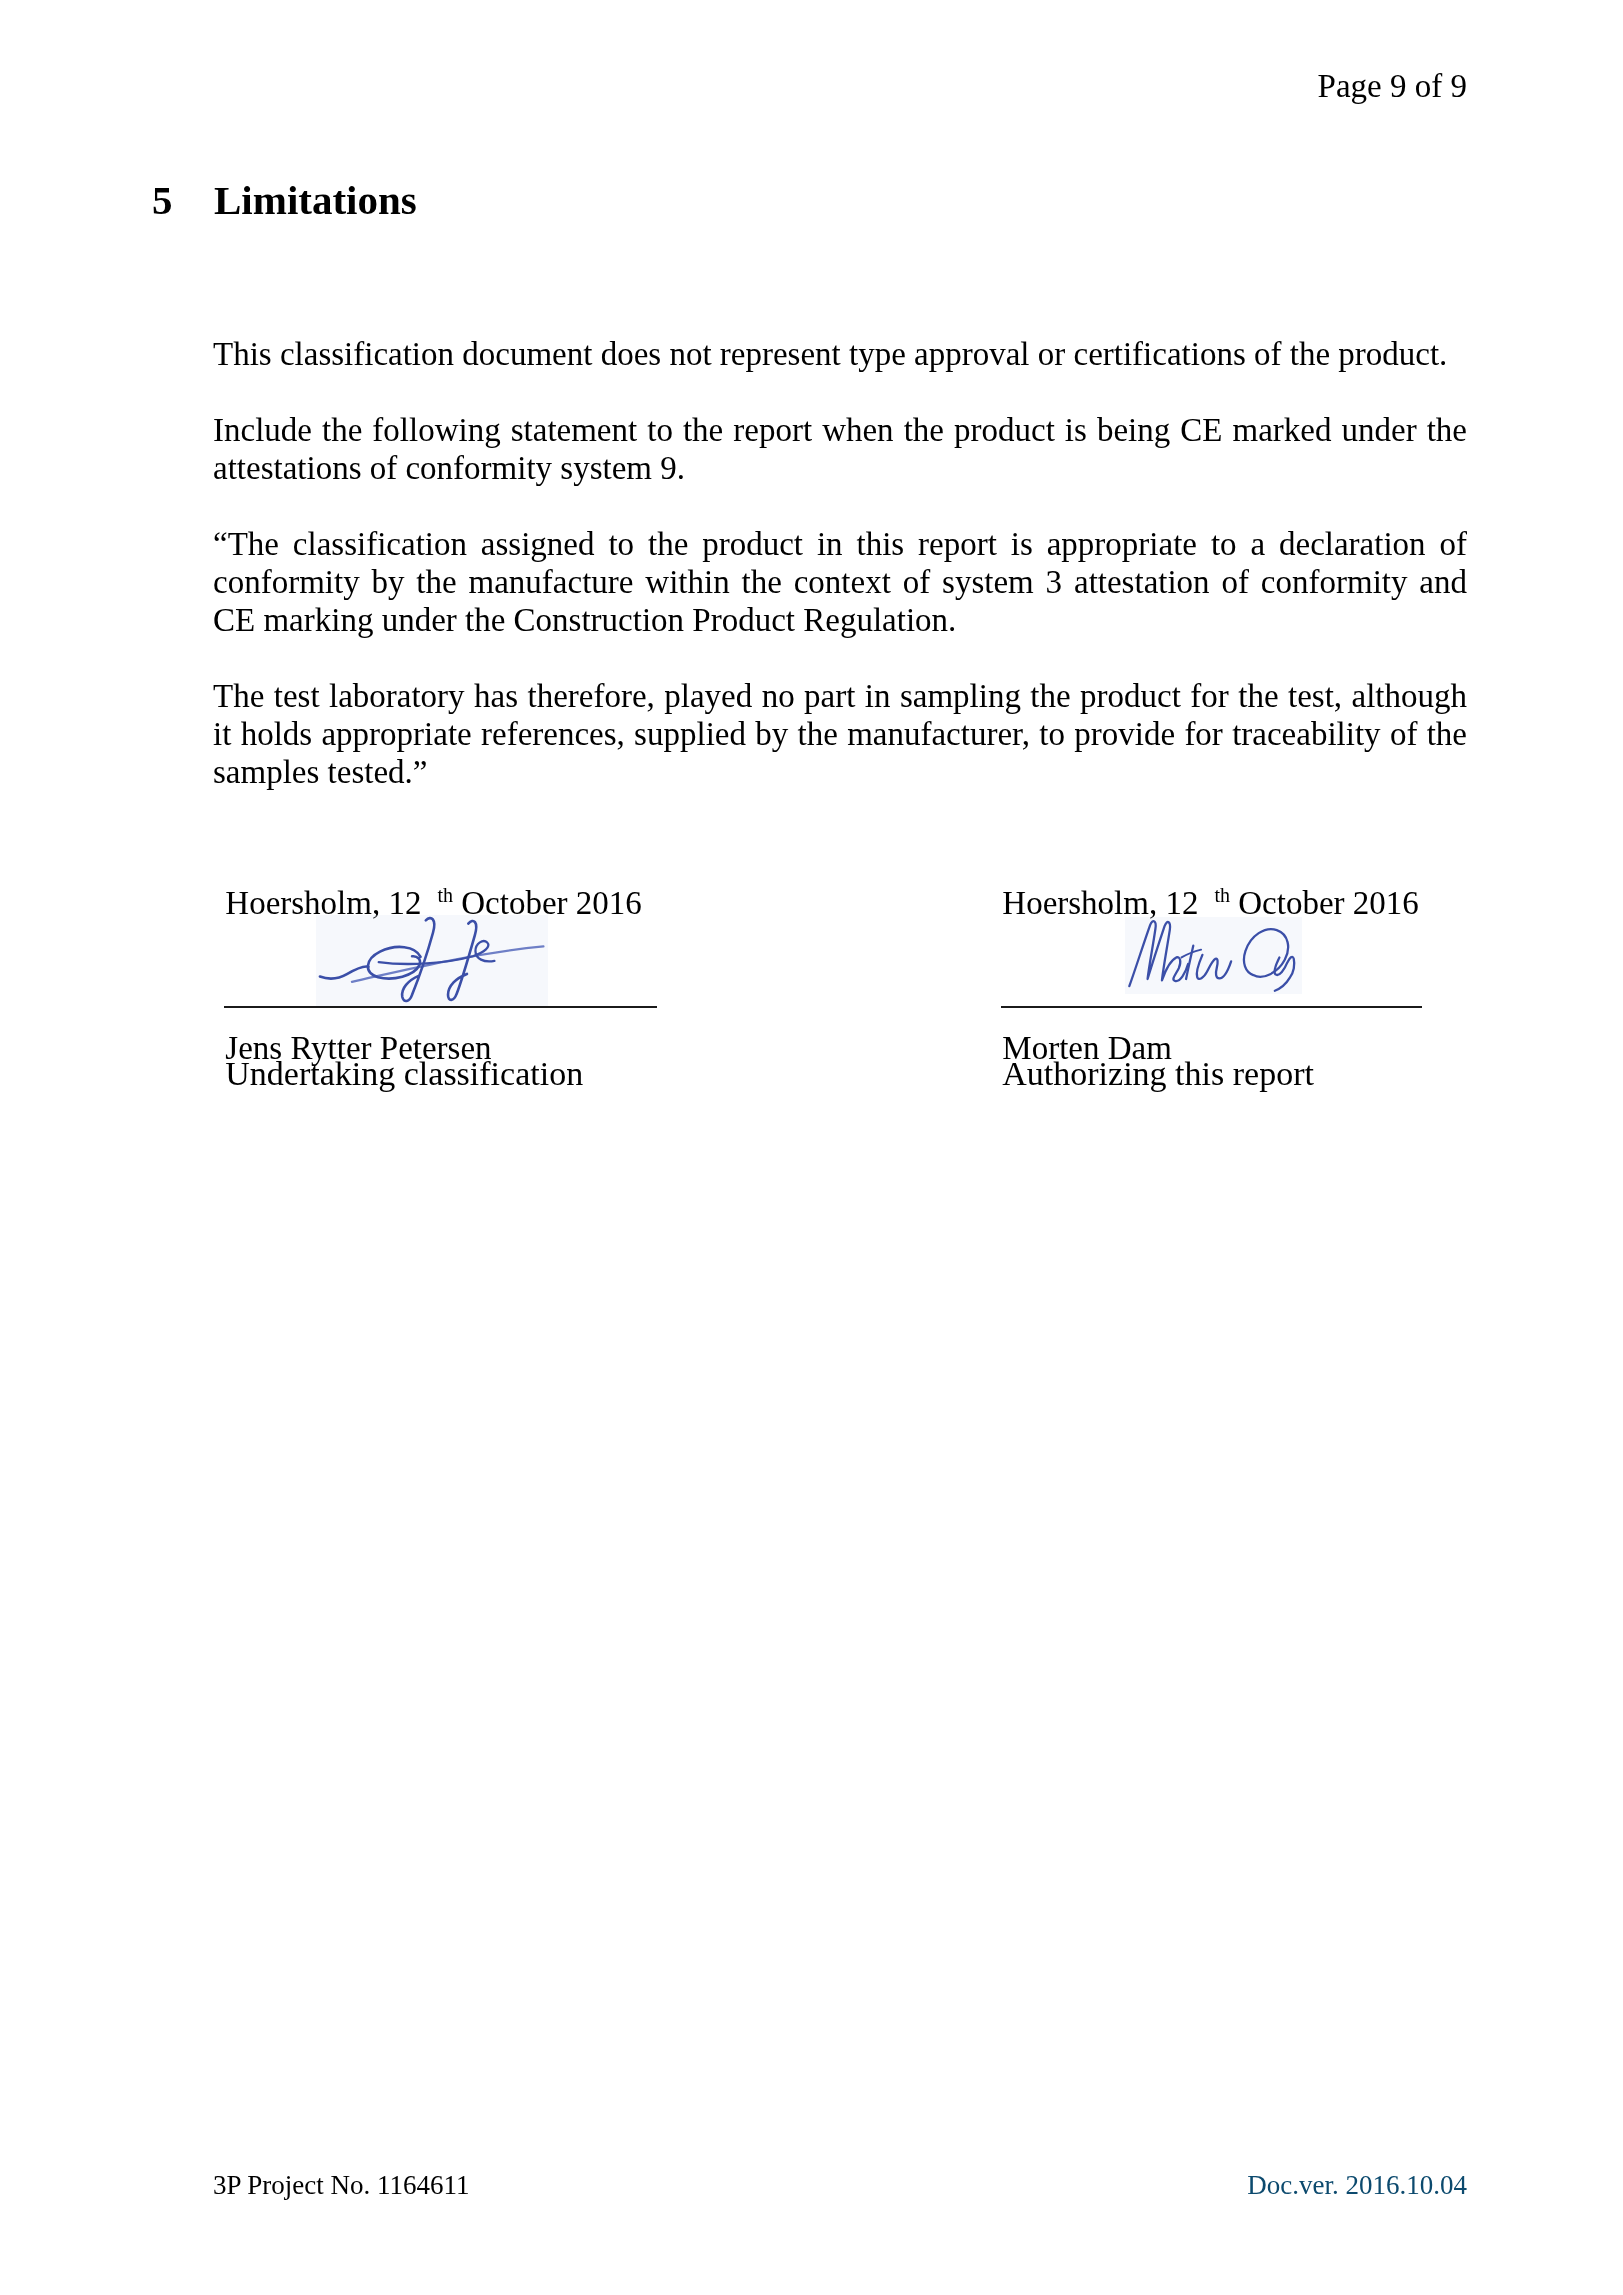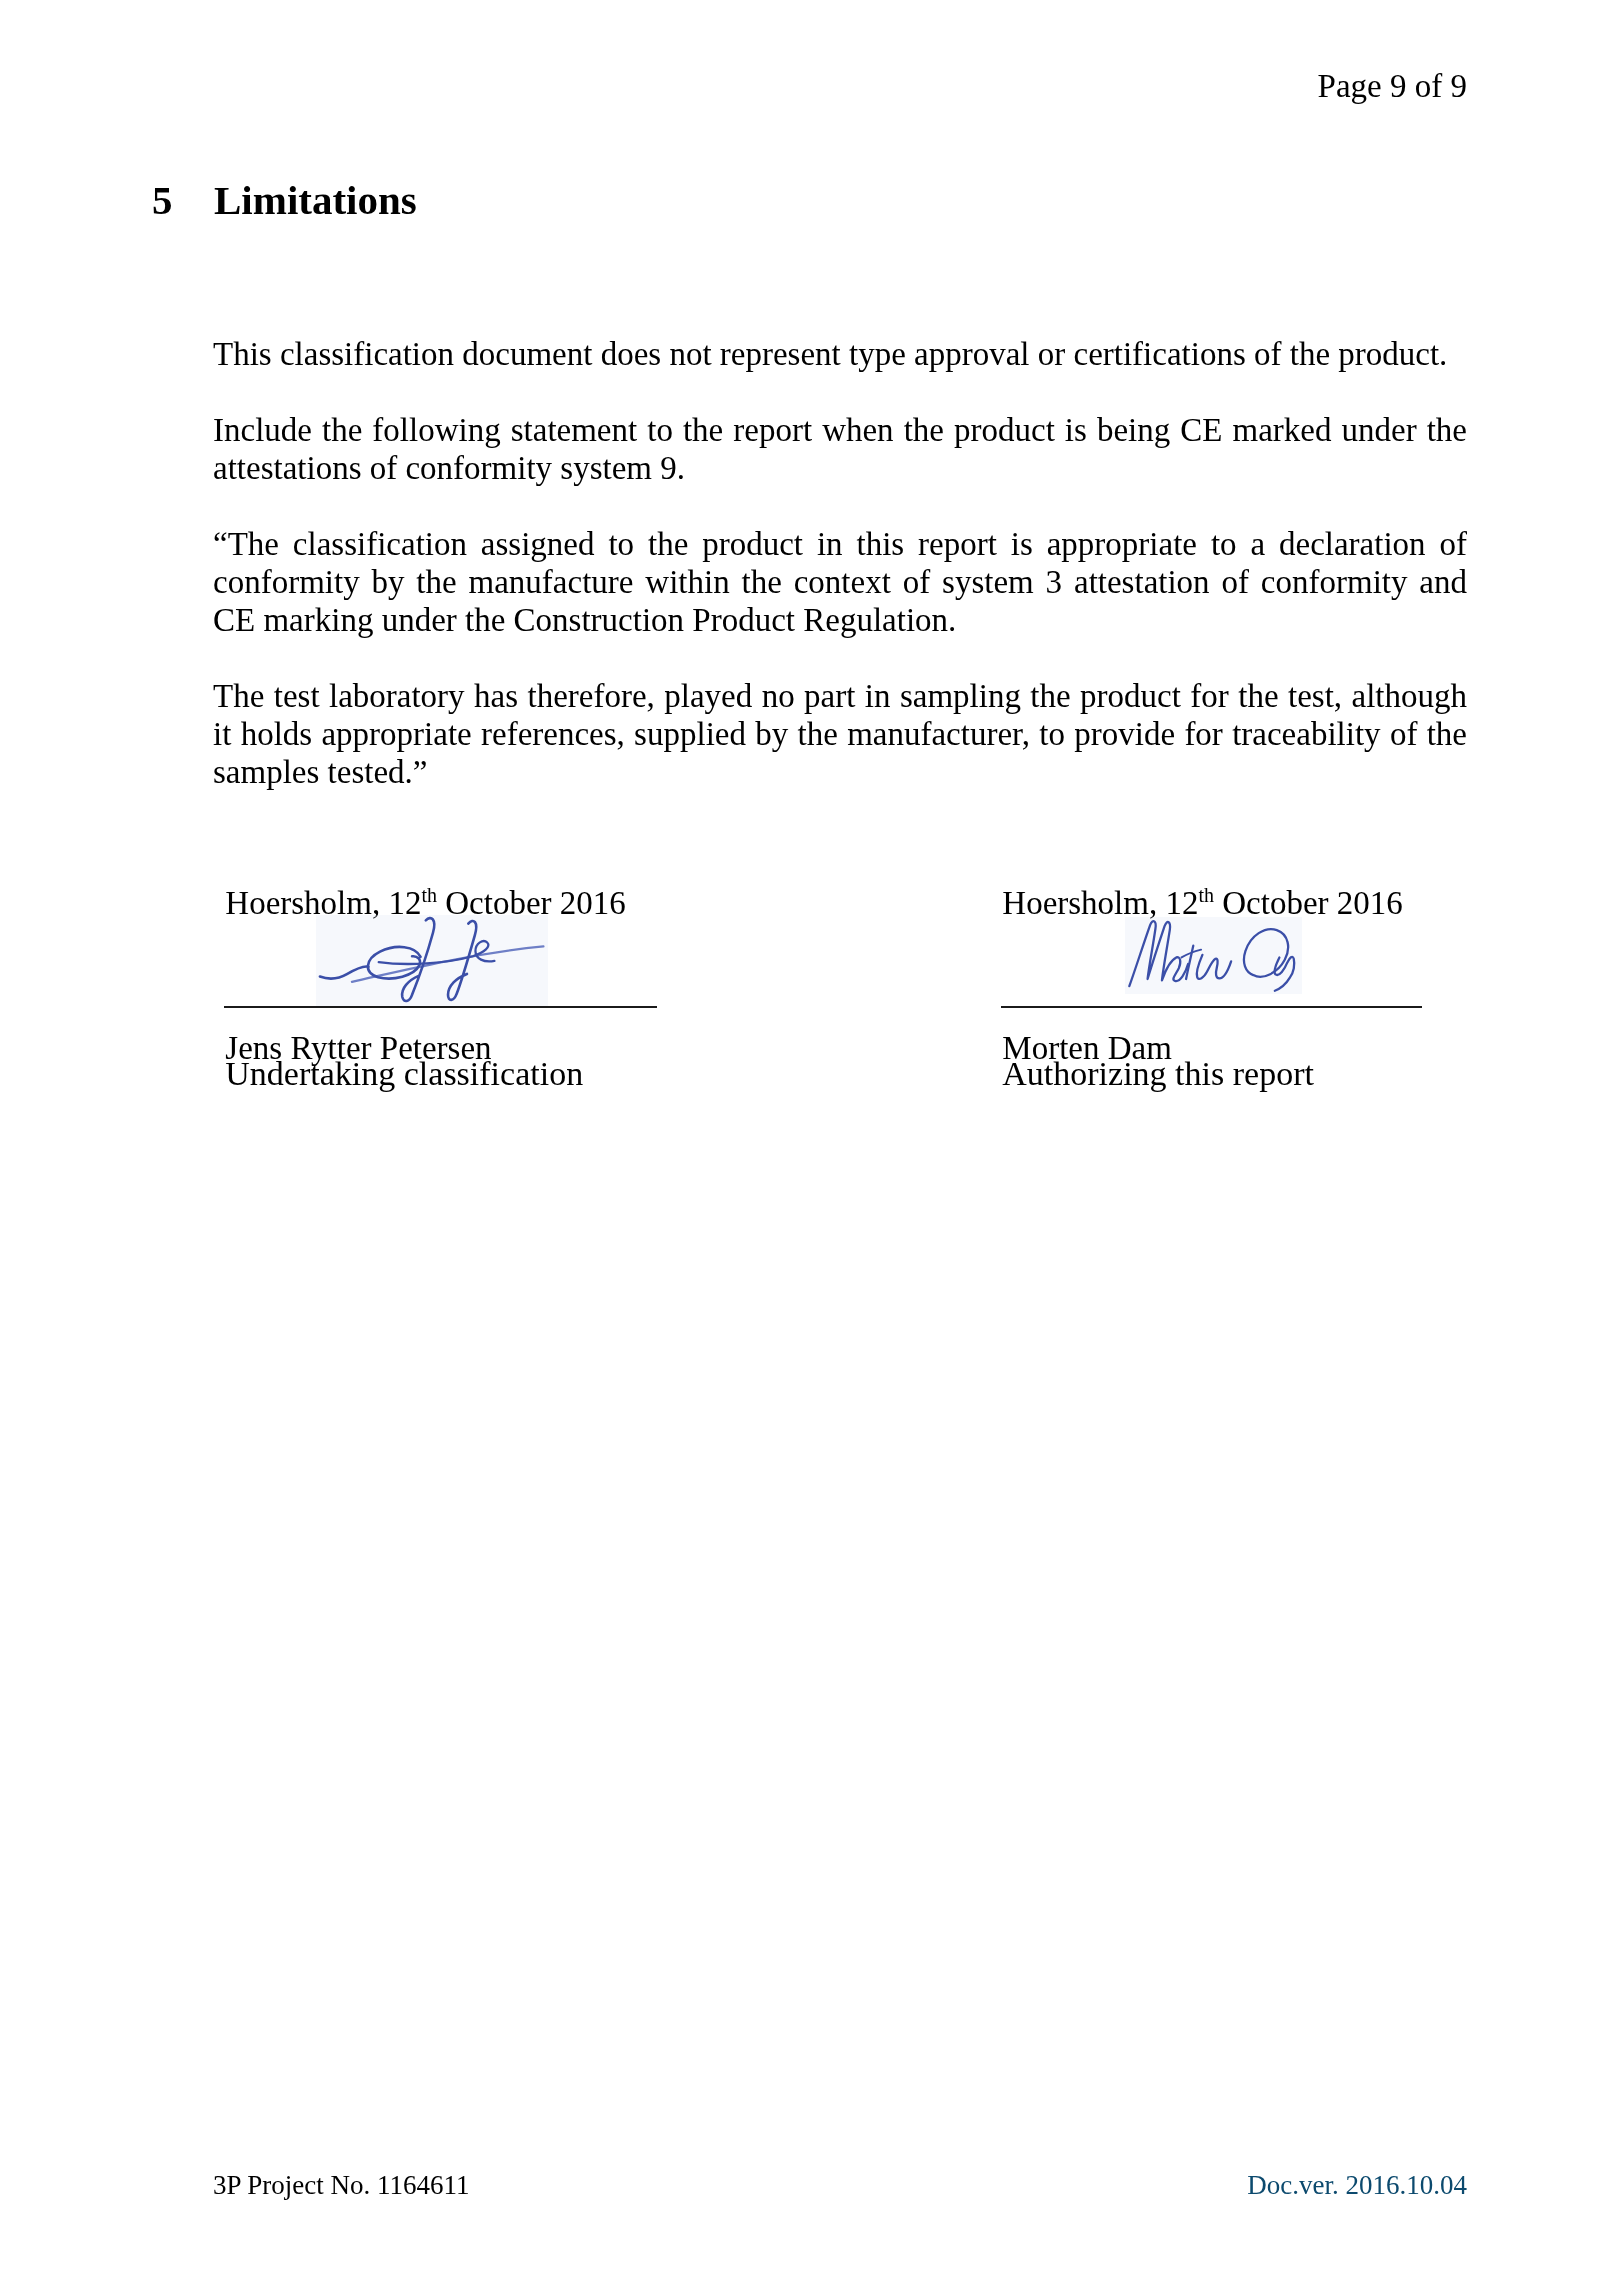--- a/index.html
+++ b/index.html
@@ -23,21 +23,21 @@
   .body-text{
     position:absolute;left:213px;top:335px;width:1254px;
     font-size:33px;line-height:38px;
   }
   .body-text p{margin:0 0 38px 0;}
   .body-text p.justified{text-align:justify;}
   .sig-col{position:absolute;top:876px;height:262px;}
   .sig-col.left{left:224px;width:433px;}
   .sig-col.right{left:1001px;width:421px;}
   .sig-date{position:absolute;top:0;left:1.3px;font-size:33px;line-height:38px;white-space:nowrap;}
-  .sig-date sup{font-size:20px;}
+  .sig-date sup{font-size:20px;margin-left:16px;}
   .sig-img{position:absolute;display:block;background:rgba(219,228,243,0.25);}
   .sig-col.left .sig-img{left:92px;top:39px;width:232px;height:93px;}
   .sig-col.right .sig-img{left:124px;top:41px;width:177px;height:77px;}
   .sig-line{position:absolute;top:130px;left:0;width:100%;border-top:2.6px solid #1b1b1b;height:0;}
   .sig-name{position:absolute;top:141px;left:1.3px;font-size:33px;line-height:38px;white-space:nowrap;margin-top:12px;}
   .sig-role{position:absolute;top:179px;left:1.3px;font-size:34px;line-height:38px;white-space:nowrap;}
   .footer-left{
     position:absolute;left:213px;top:2170px;
     font-size:27px;line-height:31px;white-space:nowrap;
   }

